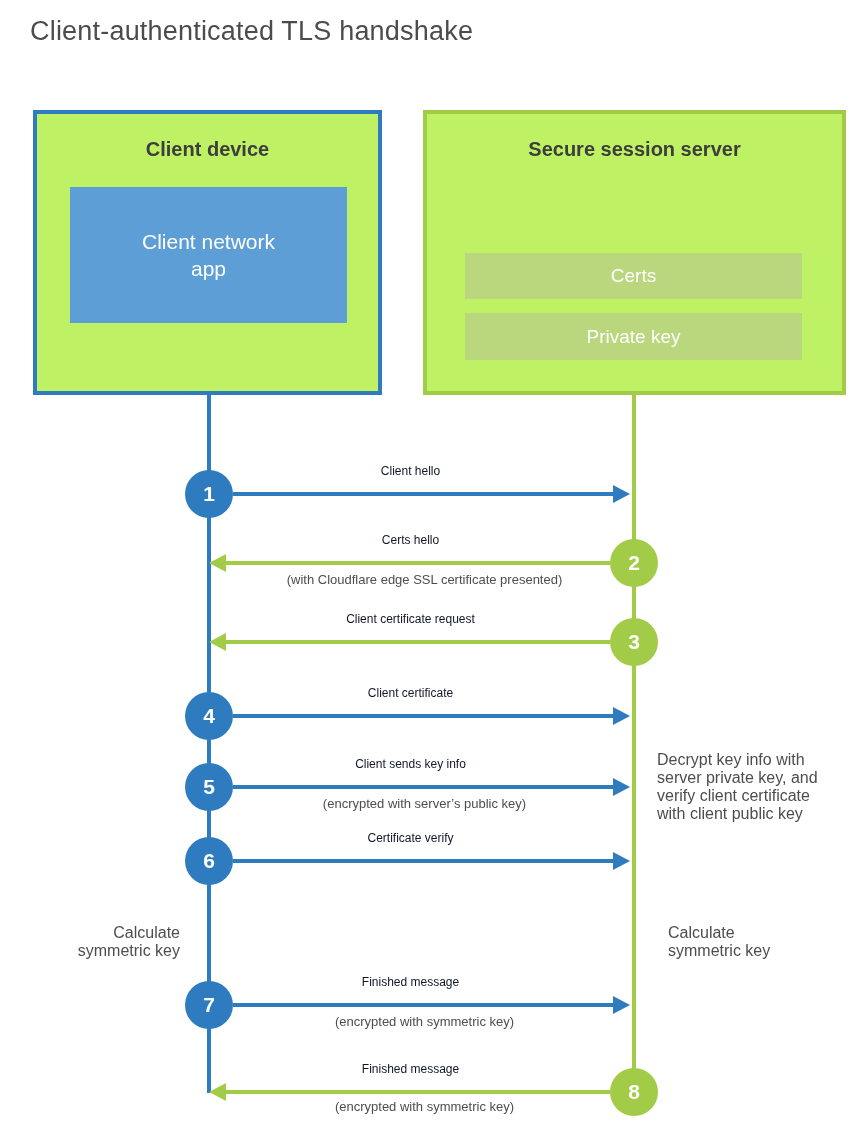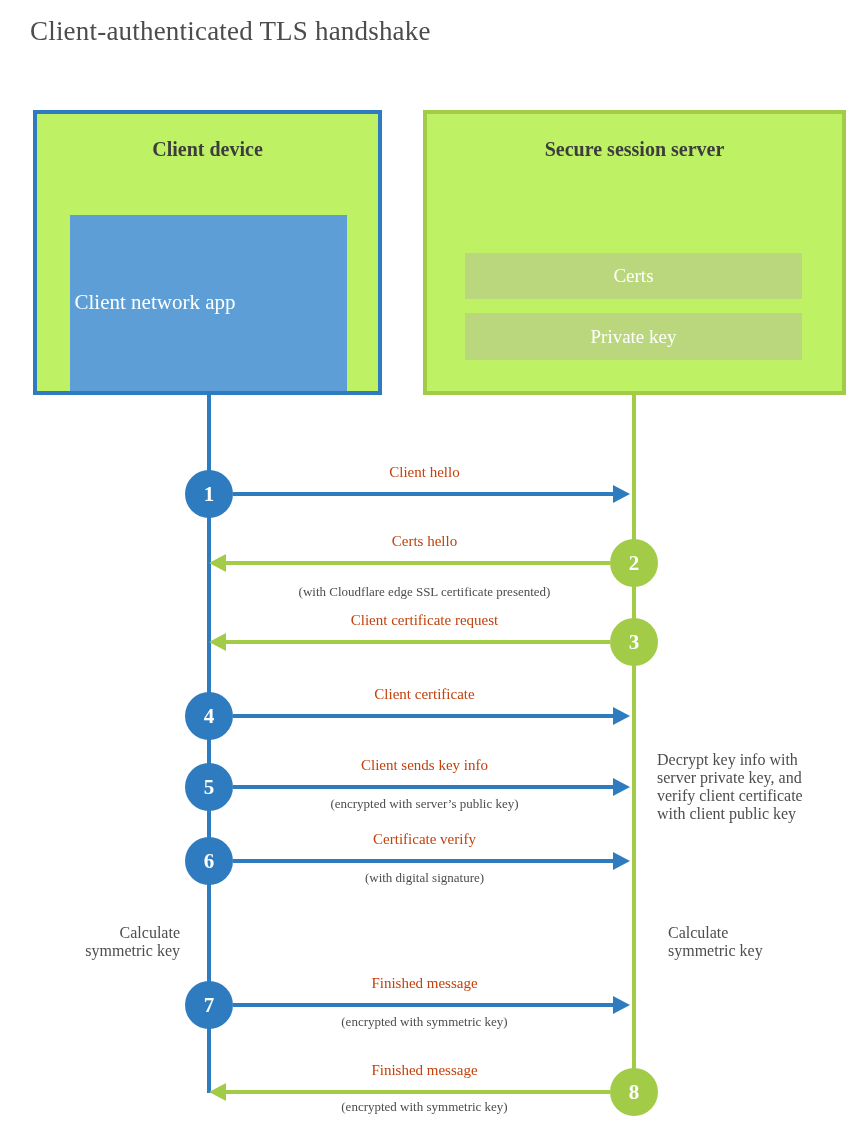--- a/index.html
+++ b/index.html
@@ -1,34 +1,34 @@
 <!DOCTYPE html>
 <html style="--blue: #2e7cbf; --blue_fill: #5d9ed6; --green: #a2cc47; --green_fill: #bad77e;"><head>
 <meta charset="utf-8">
 <style>
   html,body { margin:0; padding:0; background:#ffffff; }
   body { font-family: "Liberation Sans", "DejaVu Sans", sans-serif; }
-  .canvas { position:relative; width:865px; height:1146px; background:#ffffff; overflow:hidden;font-family:Liberation Serif, serif; }
+  .canvas { position:relative; width:865px; height:1146px; background:#ffffff; overflow:hidden; }
 
   .page-title {
     position:absolute; left:30px; top:16px; margin:0;
     font-size:27px; font-weight:400; color:#4c4c4c; letter-spacing:0.2px;
   }
 
   
   .actor-box { position:absolute; top:110px; height:285px; box-sizing:border-box; background:#bef264; }
   .client-box { left:33px; width:349px; border:4px solid var(--blue); }
   .server-box { left:423px; width:423px; border:4px solid var(--green); }
   .box-title {
     position:absolute; left:0; right:0; top:24px; text-align:center;
     font-size:20px; font-weight:bold; color:#3d3d3d;
   }
   .client-app {
-    position:absolute; left:33px; top:73px; width:277px; height:176px;
-    background:var(--blue_fill); display:flex; align-items:center; justify-content:flex-start;margin-top:28px;
+    position:absolute; left:33px; top:73px; width:277px; height:136px;
+    background:var(--blue_fill); display:flex; align-items:center; justify-content:center;
   }
   .client-app span { color:#ffffff; font-size:21px; text-align:center; width:170px; line-height:1.3; }
   .server-module {
     position:absolute; left:38px; width:337px; height:46px;
     background:var(--green_fill); color:#ffffff; font-size:19px;
     display:flex; align-items:center; justify-content:center;
   }
   .mod-1 { top:76px; } .mod-2 { top:139px; } .mod-3 { top:199px; height:47px; }
 
   
@@ -48,22 +48,22 @@
   
   .hline { position:absolute; height:4px; }
   .hline.blue { background:var(--blue); }
   .hline.green { background:var(--green); }
   .head { position:absolute; width:0; height:0; border-top:9px solid transparent; border-bottom:9px solid transparent; }
   .head.right { border-left:17px solid var(--blue); }
   .head.left  { border-right:17px solid var(--green); }
 
   
   .msg-label {
-    position:absolute; left:233px; width:383px; text-align:center;
-    font-size:15px; color:#c2410c;
+    position:absolute; left:219px; width:383px; text-align:center;
+    font-size:12px; color:#0f172a;
   }
   .msg-sub {
     position:absolute; left:183px; width:483px; text-align:center;
     font-size:13px; color:#4d4d4d;
   }
   .side-note { position:absolute; font-size:16px; color:#4d4d4d; line-height:18px; }
   .note-decrypt { left:657px; top:751px; width:172px; }
   .note-calc-left { left:55px; top:924px; width:125px; text-align:right; }
   .note-calc-right { left:668px; top:924px; width:112px; text-align:left; }
 </style>
@@ -91,21 +91,21 @@
   <div class="vline server-line"></div>
 
   <div class="msg-label" style="top:464px;">Client hello</div>
   <div class="hline blue" style="left:233px; width:381px; top:492px;"></div>
   <div class="head right" style="left:613px; top:485px;"></div>
   <div class="badge blue" style="left:185px; top:470px;">1</div>
 
   <div class="msg-label" style="top:533px;">Certs hello</div>
   <div class="hline green" style="left:226px; width:384px; top:561px;"></div>
   <div class="head left" style="left:209px; top:554px;"></div>
-  <div class="msg-sub" style="top:572px;margin-top:12px;">(with Cloudflare edge SSL certificate presented)</div>
+  <div class="msg-sub" style="top:572px;">(with Cloudflare edge SSL certificate presented)</div>
   <div class="badge green" style="left:610px; top:539px;">2</div>
 
   <div class="msg-label" style="top:612px;">Client certificate request</div>
   <div class="hline green" style="left:226px; width:384px; top:640px;"></div>
   <div class="head left" style="left:209px; top:633px;"></div>
   <div class="badge green" style="left:610px; top:618px;">3</div>
 
   <div class="msg-label" style="top:686px;">Client certificate</div>
   <div class="hline blue" style="left:233px; width:381px; top:714px;"></div>
   <div class="head right" style="left:613px; top:707px;"></div>
@@ -113,21 +113,20 @@
 
   <div class="msg-label" style="top:757px;">Client sends key info</div>
   <div class="hline blue" style="left:233px; width:381px; top:785px;"></div>
   <div class="head right" style="left:613px; top:778px;"></div>
   <div class="msg-sub" style="top:796px;">(encrypted with server’s public key)</div>
   <div class="badge blue" style="left:185px; top:763px;">5</div>
 
   <div class="msg-label" style="top:831px;">Certificate verify</div>
   <div class="hline blue" style="left:233px; width:381px; top:859px;"></div>
   <div class="head right" style="left:613px; top:852px;"></div>
-  <div class="msg-sub" style="top:870px;">(with digital signature)</div>
   <div class="badge blue" style="left:185px; top:837px;">6</div>
 
   <div class="msg-label" style="top:975px;">Finished message</div>
   <div class="hline blue" style="left:233px; width:381px; top:1003px;"></div>
   <div class="head right" style="left:613px; top:996px;"></div>
   <div class="msg-sub" style="top:1014px;">(encrypted with symmetric key)</div>
   <div class="badge blue" style="left:185px; top:981px;">7</div>
 
   <div class="msg-label" style="top:1062px;">Finished message</div>
   <div class="hline green" style="left:226px; width:384px; top:1090px;"></div>

